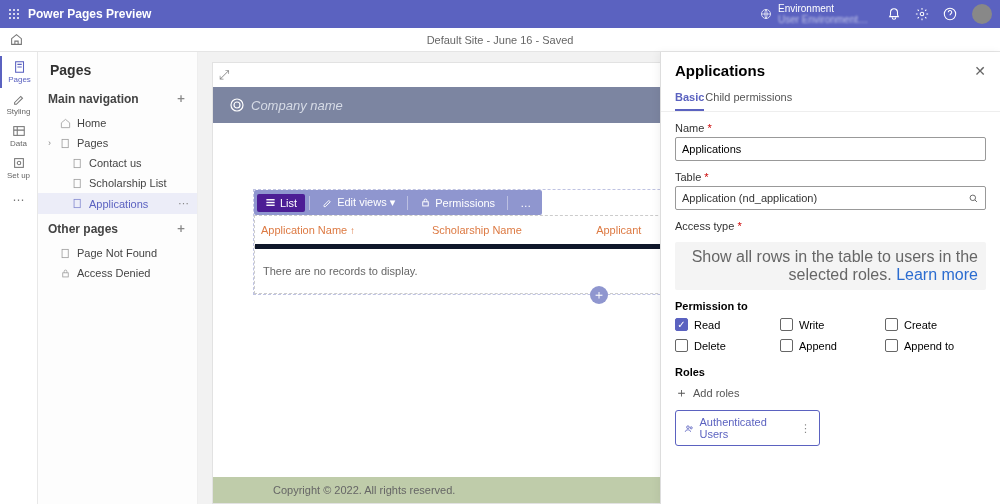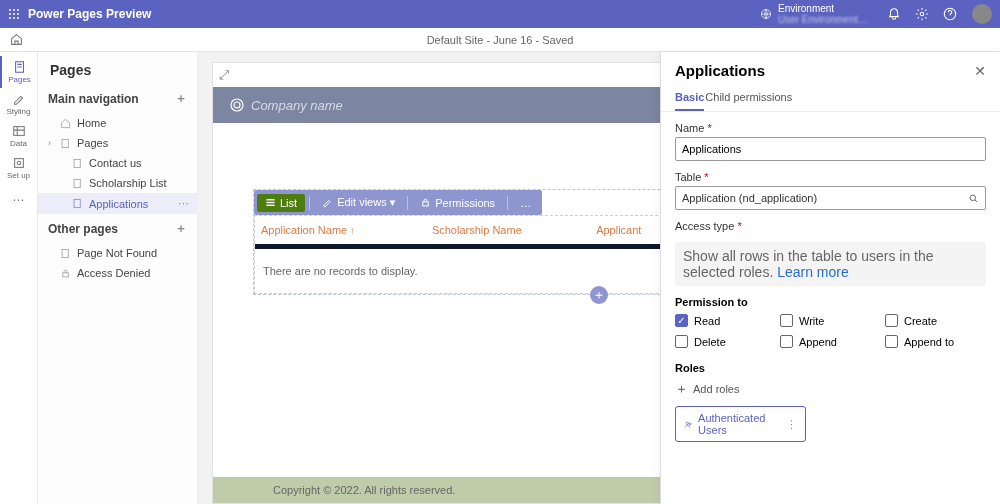--- a/index.html
+++ b/index.html
@@ -49,21 +49,21 @@
     .site-nav .logo { display: flex; align-items: center; gap: 6px; font-style: italic; color: #d6dbe6; font-size: 13px; }
     .site-nav .spacer { flex: 1; }
     .site-nav .nav-link { padding: 0 4px; position: relative; }
     .site-nav .sep { width:1px; height: 16px; background: rgba(255,255,255,.4); }
     
     .page-content { padding: 20px 40px; }
     .page-h1 { font-size: 22px; color: #6a72c2; text-align: right; font-weight: 400; margin-bottom: 20px; padding-right: 20px; }
     
     .list-toolbar { display: flex; align-items: center; gap: 4px; background: #8f96cf; border-radius: 2px; padding: 3px; width: fit-content; margin-bottom: 0; }
     .tb-btn { display: flex; align-items: center; gap: 4px; background: transparent; border: none; color: #fff; font-size: 11px; padding: 3px 8px; cursor: pointer; border-radius: 2px; }
-    .tb-btn.active { background: #4d7c0f; }
+    .tb-btn.active { background: #4c1d95; }
     .tb-sep { width: 1px; height: 14px; background: rgba(255,255,255,.4); }
     
     .grid { border: 1px dashed #ccc; }
     .grid table { width: 100%; border-collapse: collapse; font-size: 11px; }
     .grid th { text-align: left; padding: 8px 6px; color: #dd7a43; font-weight: 400; border-bottom: 5px solid #0f172a; }
     .grid th.sorted::after { content: " ↑"; font-size: 10px; }
     .grid .empty { padding: 16px 8px; color: #666; font-size: 11px; }
     .add-sec { width: 18px; height: 18px; border-radius: 50%; background: #8f96cf; color: #fff; display: flex; align-items:center; justify-content:center; font-size: 13px; position: absolute; left: 50%; transform: translateX(-50%); cursor:pointer; margin-top:-9px;}
     
     .footer { position: absolute; bottom: 0; left: 0; right: 0; height: 26px; background: #bfccaa; color: #666; font-size: 11px; display: flex; align-items: center; padding-left: 60px; }
@@ -75,29 +75,29 @@
     .panel-close { cursor: pointer; font-size: 14px; color: #666; }
     .panel-tabs { display: flex; gap: 1px; padding: 0 14px; border-bottom: 1px solid #eee; font-size: 11px; }
     .panel-tab { padding: 6px 0; cursor: pointer; color: #555; }
     .panel-tab.active { color: #5b62c0; border-bottom: 2px solid #5b62c0; font-weight: 600; }
     .panel-body { padding: 10px 14px; overflow-y: auto; flex: 1; }
     .fld { margin-bottom: 10px; }
     .fld label { display: block; font-size: 11px; color: #333; margin-bottom: 3px; }
     .fld .req { color: #c00; }
     .fld input, .fld .select { width: 100%; border: 1px solid #999; padding: 4px 6px; font-size: 11px; border-radius: 2px; height: 24px; }
     .fld .select { display:flex; align-items:center; justify-content:space-between; color:#333; cursor:pointer; background:#fff;}
-    .hint { background: #f4f4f4; padding: 6px 8px; font-size: 14px; color: #666; border-radius: 2px; margin-bottom: 10px; }
+    .hint { background: #f4f4f4; padding: 6px 8px; font-size: 16px; color: #666; border-radius: 2px; margin-bottom: 10px; text-align: right; }
     .hint a { color: #2b6cd0; cursor: pointer; }
     .sec-label { font-size: 11px; font-weight: 600; margin: 6px 0; }
     .perm-grid { display: grid; grid-template-columns: repeat(3, 1fr); gap: 8px 4px; margin-bottom: 14px; }
     .chk { display: flex; align-items: center; gap: 6px; font-size: 11px; cursor: pointer; }
     .chk .box { width: 13px; height: 13px; border: 1px solid #666; border-radius: 2px; display: flex; align-items:center; justify-content:center; }
     .chk.checked .box { background: #5b62c0; border-color:#5b62c0; color:#fff; font-size:10px; }
     .add-roles { display: flex; align-items: center; gap: 5px; font-size: 11px; color: #555; cursor: pointer; margin-bottom: 8px; }
-    .role-chip { border: 1px solid #5b62c0; border-radius: 3px; padding: 5px 8px; display: flex; align-items: center; gap: 6px; font-size: 11px; color: #5b62c0; width: 131px; justify-content: space-between; }
+    .role-chip { border: 1px solid #5b62c0; border-radius: 3px; padding: 5px 8px; display: flex; align-items: center; gap: 6px; font-size: 11px; color: #5b62c0; width: 145px; justify-content: space-between; }
     .panel-foot { padding: 8px 14px; display: flex; justify-content: flex-end; gap: 8px; border-top: 1px solid #eee; }
     .btn { padding: 5px 14px; font-size: 12px; border-radius: 2px; cursor: pointer; }
     .btn.primary { background: #5b62c0; border: 1px solid #5b62c0; color: #fff; }
     .btn.secondary { background: #fff; border: 1px solid #bbb; color: #333; }
     
     svg { display: block; }
   </style>
 </head>
 <body>
 

